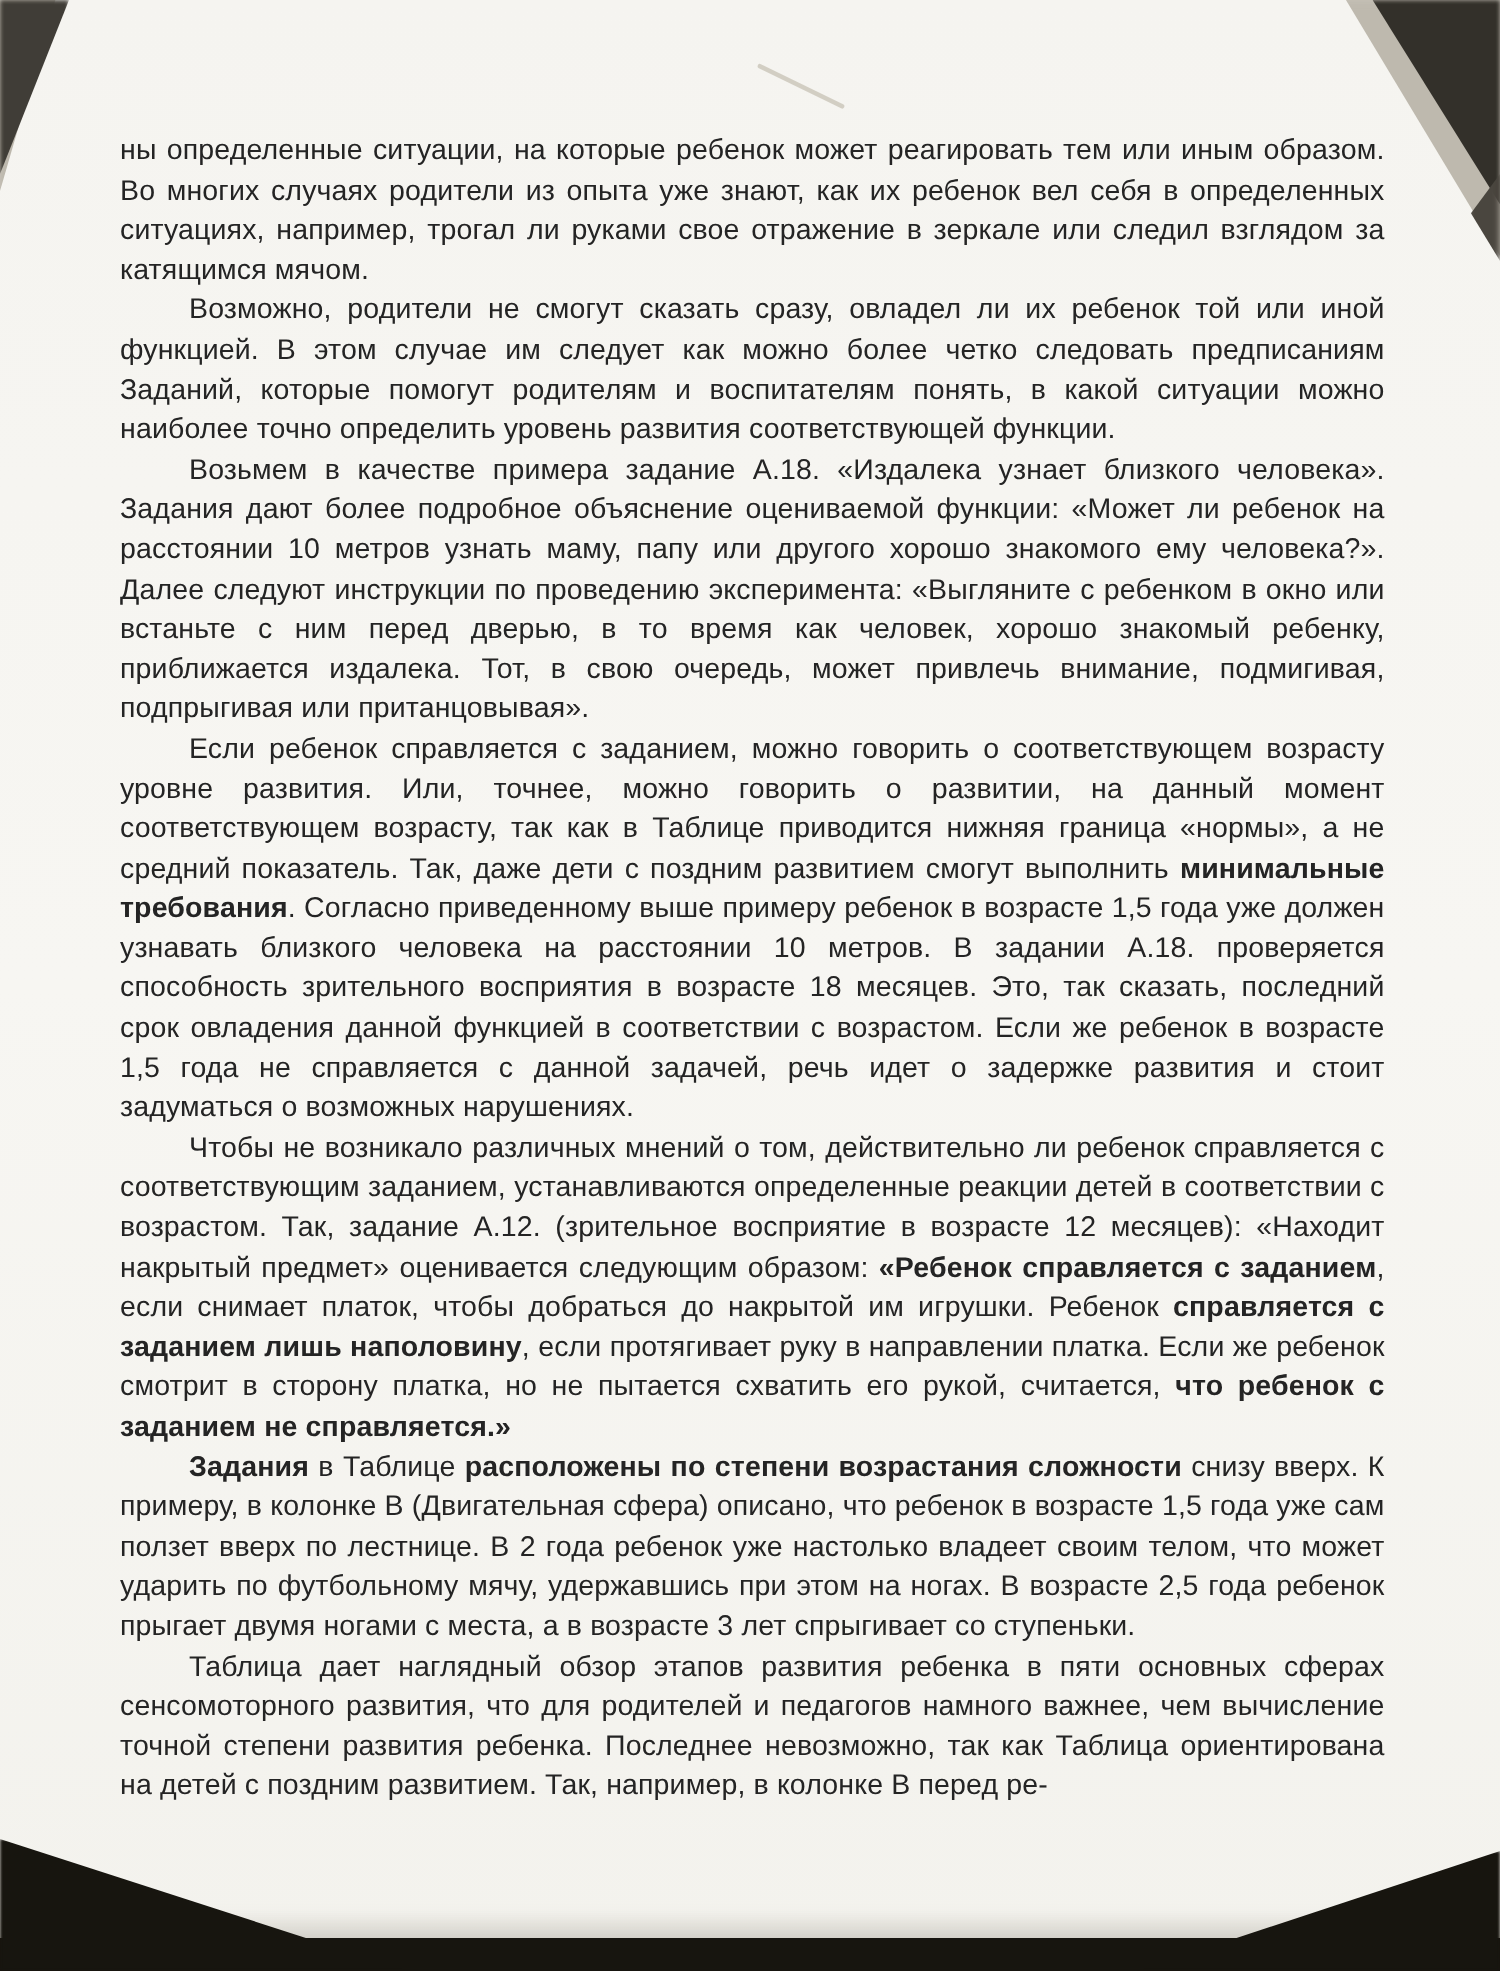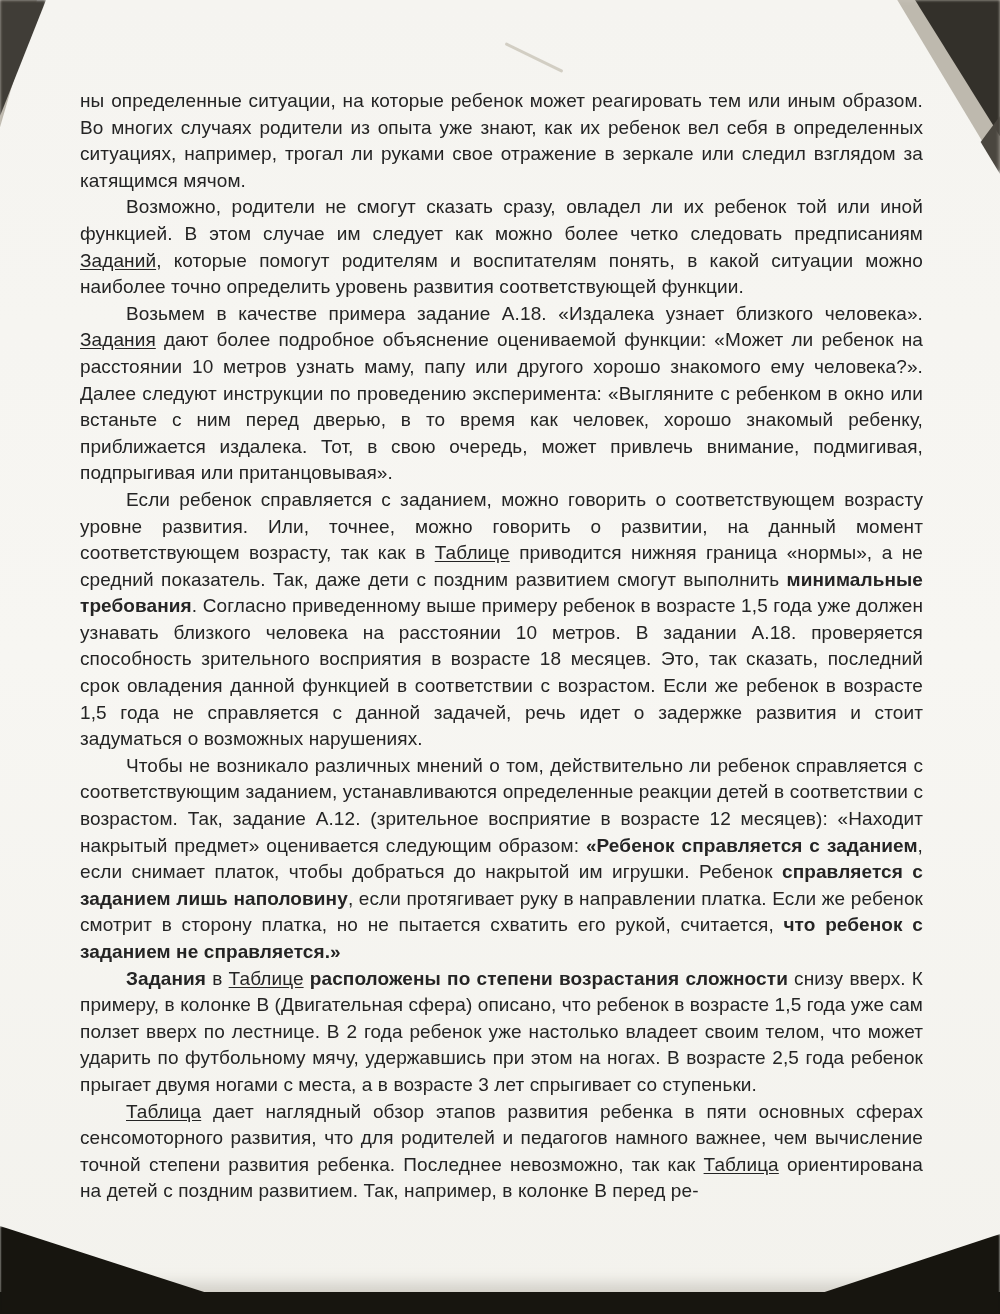--- a/index.html
+++ b/index.html
@@ -25,21 +25,21 @@
     color: #242424;
     font-size: 19px;
     line-height: 26.6px;
     text-align: justify;
     letter-spacing: 0.1px;
   }
   .text-block p { margin: 0; padding: 0; }
   .text-block p.indent { text-indent: 46px; }
   .r { font-weight: normal; }
   .b { font-weight: bold; }
-  .u { text-decoration: underline; text-underline-offset: 2px; }
+  .u { text-underline-offset: 2px; }
 
   
   .artifact { position: absolute; pointer-events: none; z-index: 5; }
   .a-top-left-shadow { left: -6px; top: -6px; width: 72px; height: 154px; background: #bcb7ac; clip-path: polygon(0 0, 62% 0, 0 100%); filter: blur(5px); }
   .a-top-left { left: 0; top: 0; width: 46px; height: 116px; background: #403d37; clip-path: polygon(0 0, 100% 0, 0 100%); filter: blur(1.5px); }
   .a-top-right-shadow { right: -8px; top: -8px; width: 152px; height: 192px; background: #beb9ae; clip-path: polygon(24% 0, 100% 0, 100% 100%); filter: blur(6px); }
   .a-top-right { right: 0; top: 0; width: 118px; height: 148px; background: #33302a; clip-path: polygon(28% 0, 100% 0, 100% 92%); filter: blur(1.5px); }
   .a-right-notch { right: 0; top: 116px; width: 22px; height: 58px; background: #4a463f; clip-path: polygon(100% 0, 12% 45%, 100% 100%); filter: blur(2px); }
   .a-scratch { left: 502px; top: 56px; width: 64px; height: 3px; background: #c9c4b8; transform: rotate(26deg); border-radius: 2px; opacity: 0.8; }
   .a-bottom-soft { left: 0; bottom: 12px; width: 100%; height: 28px; background: linear-gradient(to top, #9b968a, rgba(155,150,138,0)); filter: blur(4px); opacity: 0.55; }

